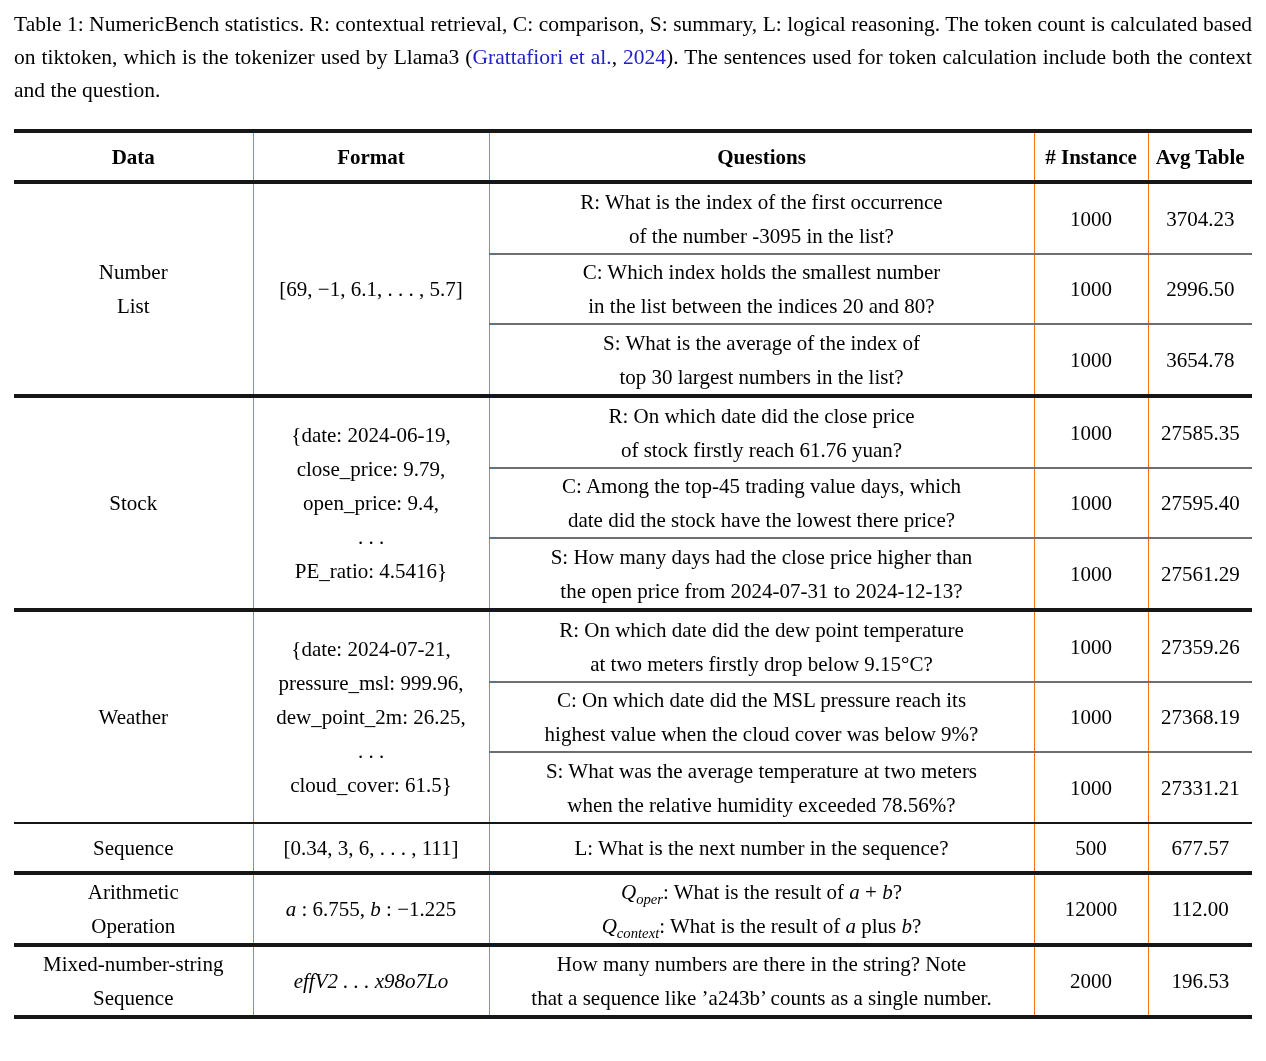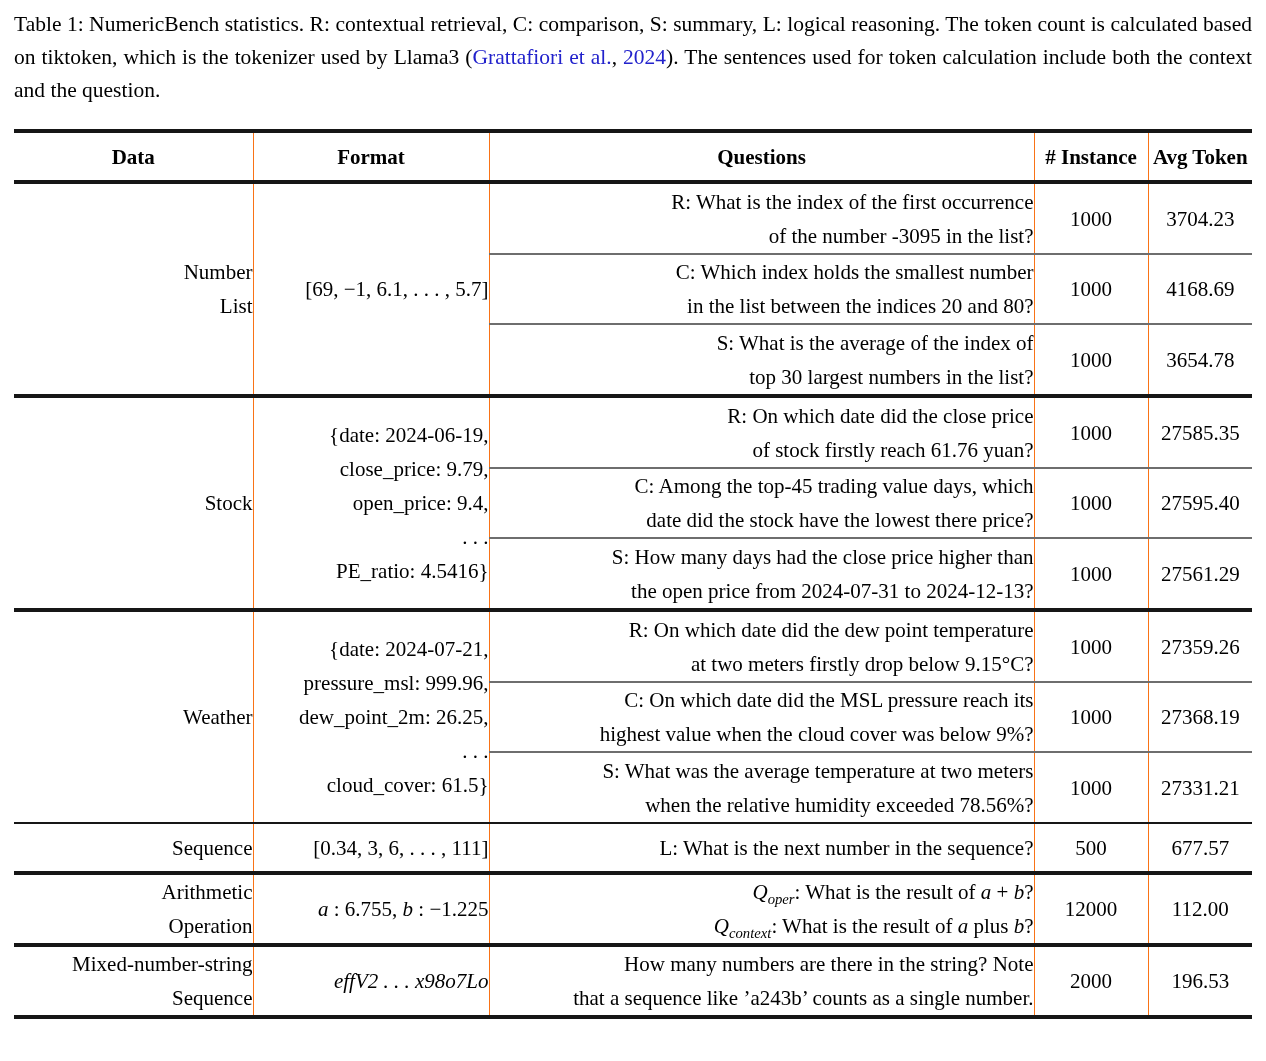--- a/index.html
+++ b/index.html
@@ -46,21 +46,21 @@
 
   
   td.sep { border-top: 2px solid #6e6e6e; }
 
   
   td.rulecell { padding: 0; }
   .drule { height: 3px; border-top: 2px solid #161616; border-bottom: 2px solid #161616; }
   .srule { height: 2px; background: #161616; }
 
   .b { font-weight: bold; }
-  .qline, .fline, .nline { white-space: nowrap; text-align: right; }
+  .qline, .fline, .nline { white-space: nowrap; }
   .mi { font-style: italic; }
   sub.mi { font-size: 70%; line-height: 0; margin-top: 8px; }
 </style>
 </head>
 <body>
 
 <div class="page">
 
   <p class="caption"><span>Table 1: NumericBench statistics. R: contextual retrieval, C: comparison, S: summary, L: logical reasoning. The token count is calculated based on tiktoken, which is the tokenizer used by Llama3 (</span><a class="cite">Grattafiori et al.</a><span>, </span><a class="cite">2024</a><span>). The sentences used for token calculation include both the context and the question.</span></p>
 
@@ -78,21 +78,21 @@
           <td class="rulecell" colspan="5">
             <div class="drule"></div>
           </td>
         </tr>
 
     <tr class="head">
       <th>Data</th>
       <th class="bl">Format</th>
       <th class="bl">Questions</th>
       <th class="bl"># Instance</th>
-      <th class="bl">Avg Token</th>
+      <th class="bl">Avg Table</th>
     </tr>
 
     <tr>
           <td class="rulecell" colspan="5">
             <div class="drule"></div>
           </td>
         </tr>
 
     <tr class="rh-3l">
       <td rowspan="3" class="b">
@@ -108,21 +108,21 @@
       </td>
       <td class="bl">1000</td>
       <td class="bl">3704.23</td>
     </tr>
     <tr class="rh-3l">
       <td class="bl sep">
         <div class="qline">C: Which index holds the smallest number</div>
         <div class="qline">in the list between the indices 20 and 80?</div>
       </td>
       <td class="bl sep">1000</td>
-      <td class="bl sep">4168.69</td>
+      <td class="bl sep">2996.50</td>
     </tr>
     <tr class="rh-3l">
       <td class="bl sep">
         <div class="qline">S: What is the average of the index of</div>
         <div class="qline">top 30 largest numbers in the list?</div>
       </td>
       <td class="bl sep">1000</td>
       <td class="bl sep">3654.78</td>
     </tr>
 

